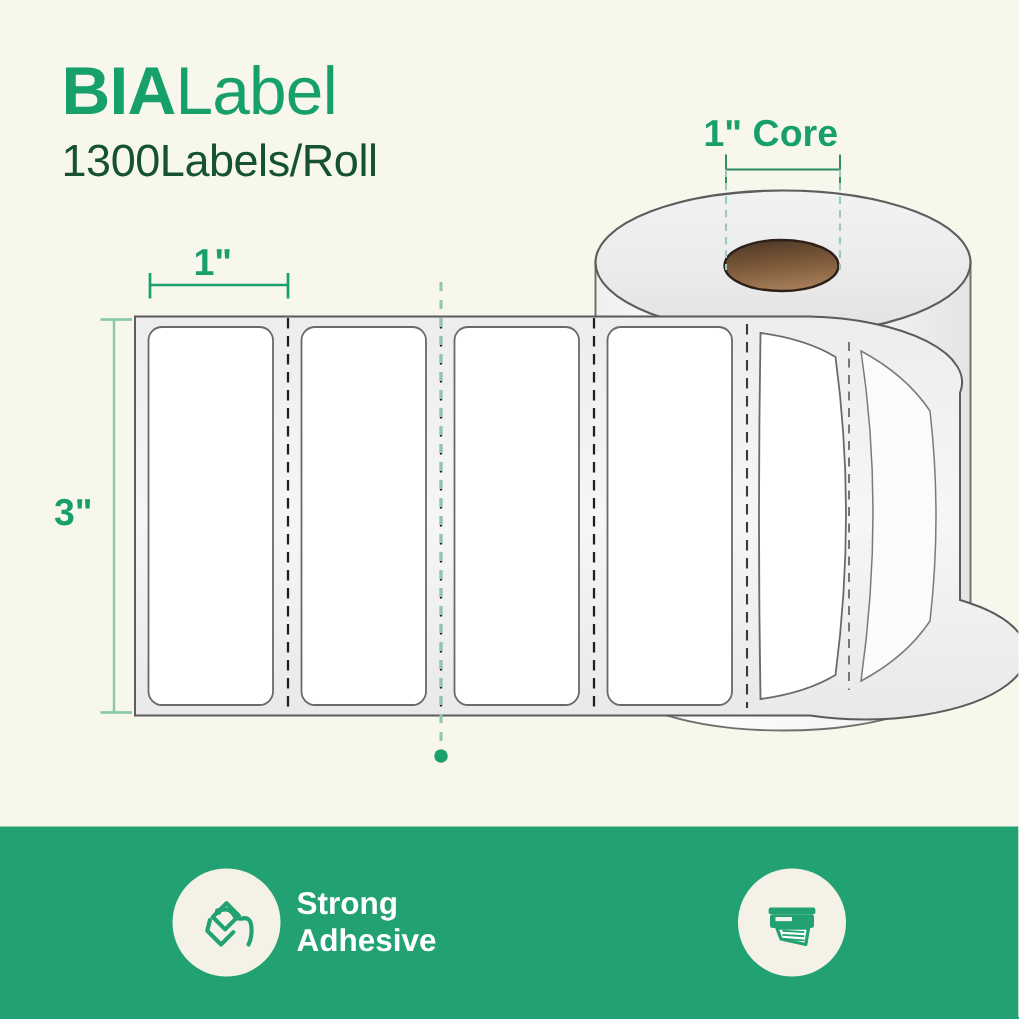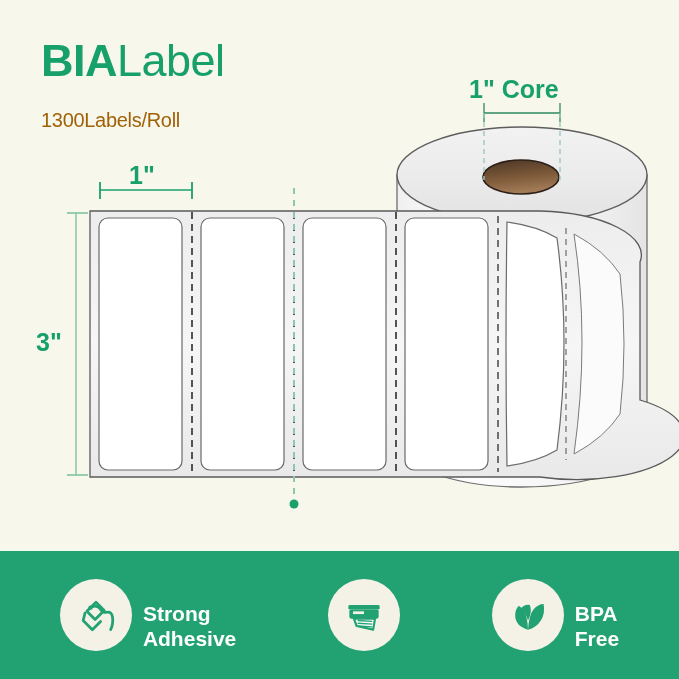--- a/index.html
+++ b/index.html
@@ -35,24 +35,24 @@
   }
   .brand-bold {
     font-weight: bold;
     color: #18a06b;
   }
   .brand-light {
     font-weight: normal;
     color: #18a06b;
   }
   .brand-sub {
-    font-size: 20px;
+    font-size: 30px;
     line-height: 36px;
-    color: #a16207;
-    margin-top: 16px;
+    color: #14532d;
+    margin-top: 4px;
     letter-spacing: -0.3px;
   }
 
   
   #illustration {
     position: absolute;
     left: 0;
     top: 0;
     width: 679px;
     height: 560px;
@@ -95,21 +95,21 @@
     height: 128px;
     background: #22a273;
     display: flex;
     align-items: center;
     justify-content: space-around;
     box-sizing: border-box;
     padding: 0 14px;
   }
   .feature {
     display: flex;
-    align-items: flex-end;
+    align-items: center;
     gap: 11px;
   }
   .feature-icon {
     width: 72px;
     height: 72px;
     border-radius: 50%;
     background: #f4f2e6;
     display: flex;
     align-items: center;
     justify-content: center;
@@ -243,28 +243,15 @@
           <path d="M 13 28 L 36 28 L 34 40 L 16 36 Z" fill="#ffffff" stroke="#22a273" stroke-width="2.4" stroke-linejoin="round"></path>
           <g stroke="#22a273" stroke-width="1.4">
             <line x1="17" y1="30" x2="33" y2="31"></line>
             <line x1="17" y1="33" x2="33" y2="34"></line>
             <line x1="18" y1="36" x2="33" y2="37"></line>
           </g>
         </svg>
       </div>
     </div>
 
-    <div class="feature">
-      <div class="feature-icon">
-        <svg viewBox="0 0 48 48" width="44" height="44">
-          <g fill="#22a273">
-            <path d="M 24 40 q -14 -4 -14 -16 q 0 -6 4 -10 q 6 4 8 11 q 2 8 2 15 Z"></path>
-            <path d="M 24 40 q 1 -16 6 -22 q 5 -6 11 -6 q 2 10 -3 18 q -5 8 -14 10 Z"></path>
-            <path d="M 24 30 q -3 -9 -8 -13 q 4 -5 10 -4 q 3 7 -2 17 Z"></path>
-          </g>
-        </svg>
-      </div>
-      <div class="feature-text">BPA
-Free</div>
-    </div>
 
   </div>
 </div>
 
 </body></html>

